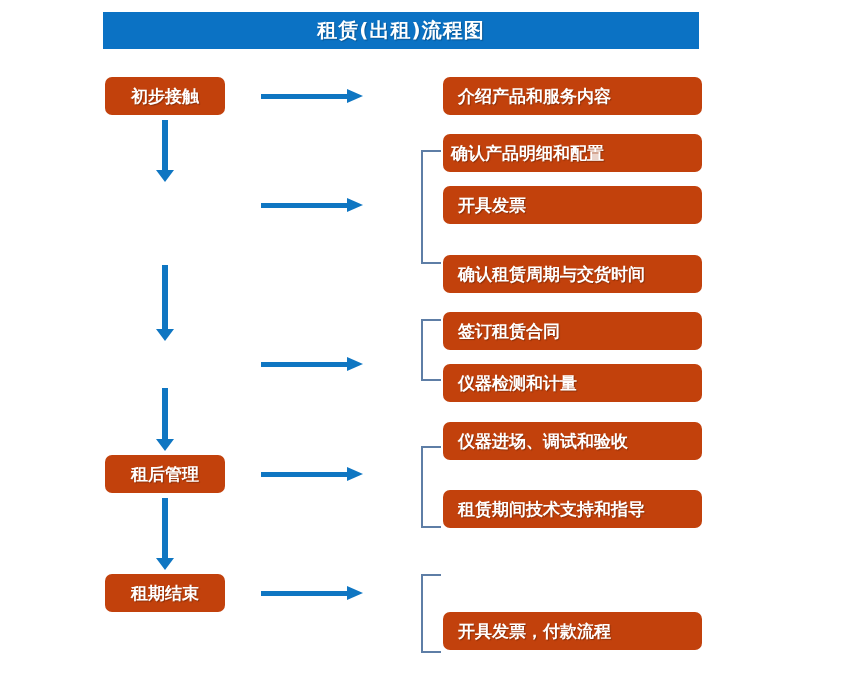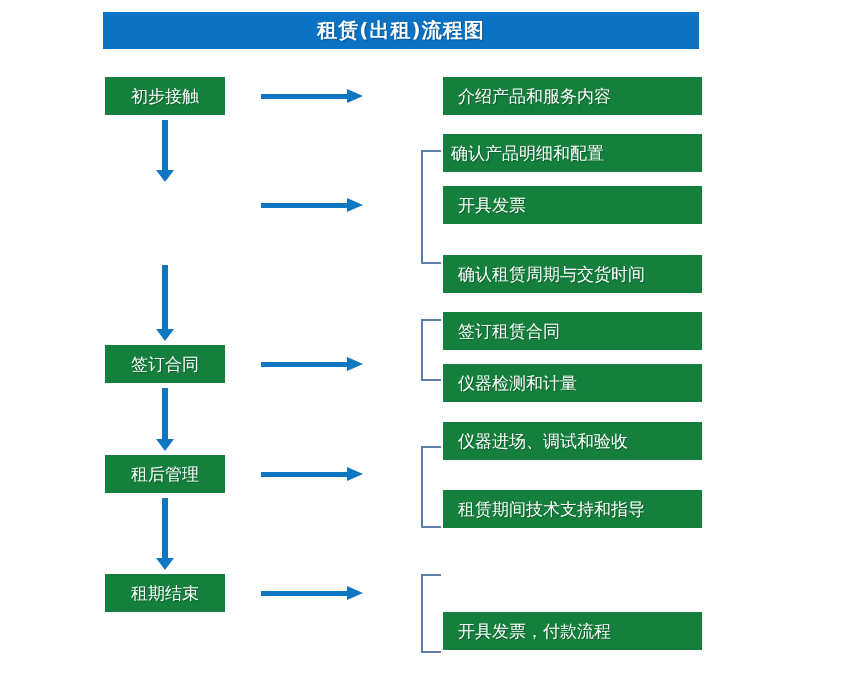--- a/index.html
+++ b/index.html
@@ -19,26 +19,27 @@
     color:#ffffff;
     display:flex;align-items:center;justify-content:center;
     font-size:20px;font-weight:bold;
     letter-spacing:1px;
     text-shadow:1px 1px 1px rgba(0,0,0,.25);
   }
 
   
   .box{
     position:absolute;
-    background:#15803d;
+    background:#c2410c;
     color:#ffffff;
     display:flex;align-items:center;
-    font-weight:normal;
+    font-weight:bold;
     text-shadow:1px 1px 1px rgba(0,0,0,.28);
     box-sizing:border-box;
+    border-radius:7px;
   }
   .stage-box{
     left:105px;width:120px;height:38px;
     justify-content:center;
     font-size:17px;
   }
   .detail-box{
     left:443px;width:259px;height:38px;
     padding-left:15px;
     font-size:17px;
@@ -88,21 +89,20 @@
   }
 </style>
 </head>
 <body>
 
 <div id="canvas">
 
   <div class="title-bar">租赁(出租)流程图</div>
 
   <div class="box stage-box" style="top:77px;">初步接触</div>
-  <div class="box stage-box" style="top:345px;">签订合同</div>
   <div class="box stage-box" style="top:455px;">租后管理</div>
   <div class="box stage-box" style="top:574px;">租期结束</div>
 
   <div class="v-arrow" style="top:120px;height:62px;">
     <div class="shaft" style="height:50px;"></div>
     <div class="head" style="top:50px;"></div>
   </div>
   <div class="v-arrow" style="top:265px;height:76px;">
     <div class="shaft" style="height:64px;"></div>
     <div class="head" style="top:64px;"></div>

